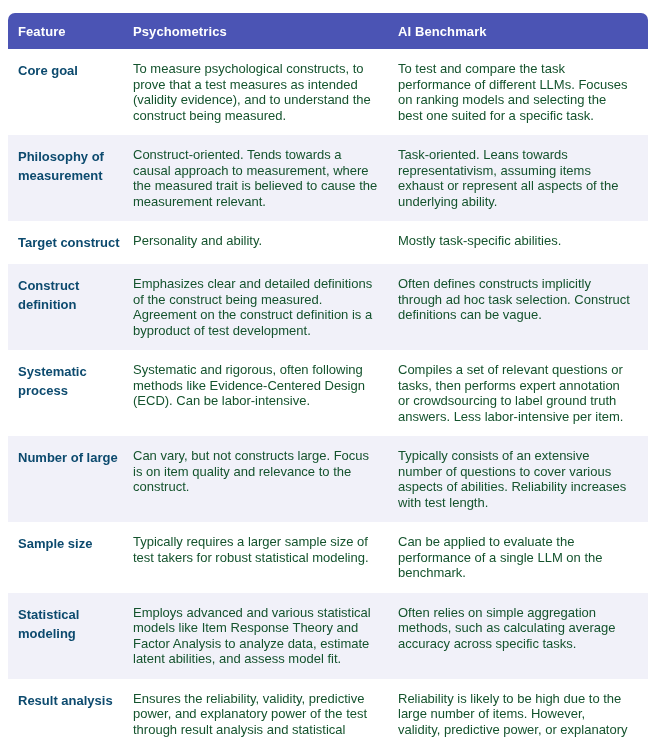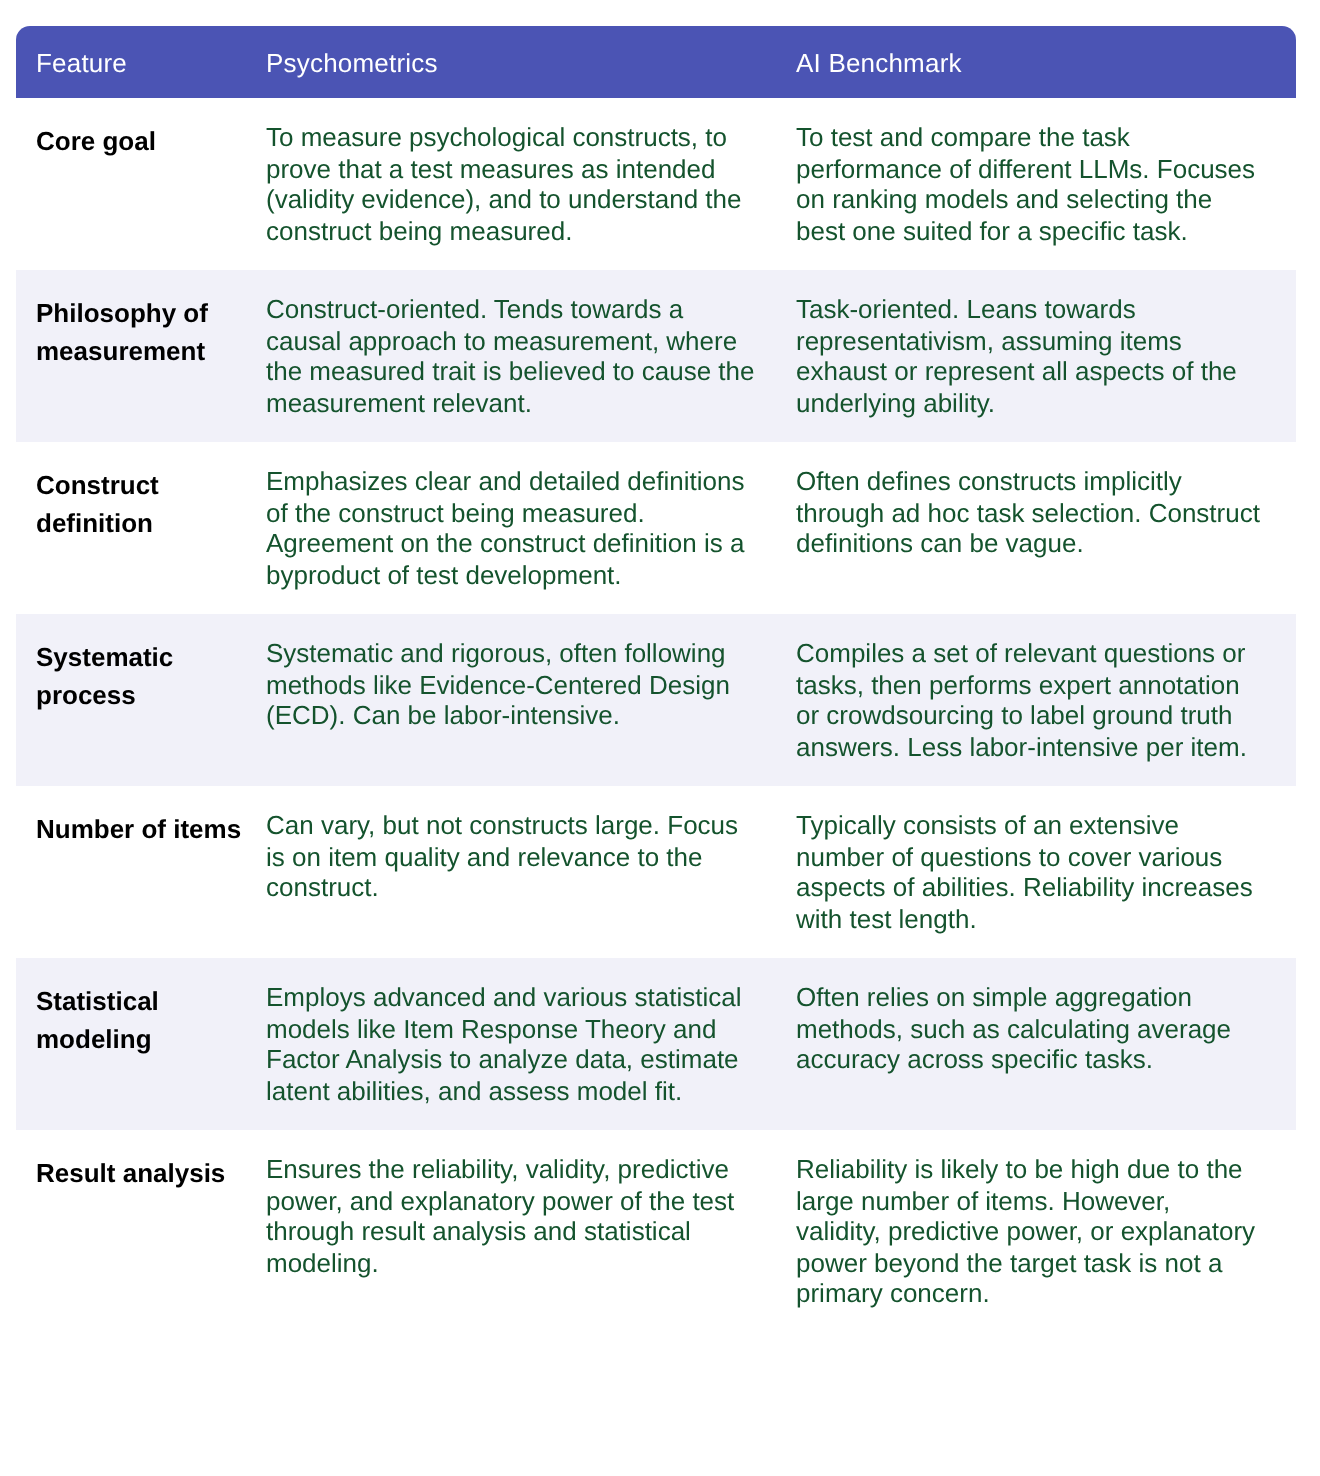--- a/index.html
+++ b/index.html
@@ -22,37 +22,37 @@
     border-collapse: collapse;
     table-layout: fixed;
   }
   col.c-feature { width: 125px; }
   col.c-psycho  { width: 265px; }
   col.c-bench   { width: 250px; }
   thead th {
     background: #4b54b4;
     color: #ffffff;
     font-size: 13px;
-    font-weight: 400;
+    font-weight: 700;
     text-align: left;
     height: 36px;
     padding: 0 10px 0 0;
     vertical-align: middle;
     letter-spacing: 0.1px;
   }
   thead th:first-child { padding-left: 10px; }
   tbody td {
     font-size: 13px;
     line-height: 15.5px;
     color: #14532d;
     vertical-align: top;
     padding: 12px 18px 12px 0;
   }
   tbody td.feature {
-    color: #000000;
+    color: #0c4a6e;
     font-weight: 600;
     line-height: 19px;
     padding-left: 10px;
     padding-right: 10px;
   }
   tbody tr:nth-child(even) td { background: #f1f1f9; }
 </style>
 </head>
 <body>
 
@@ -75,33 +75,43 @@
         <td class="feature">Core goal</td>
         <td>To measure psychological constructs, to prove that a test measures as intended (validity evidence), and to understand the construct being measured.</td>
         <td>To test and compare the task performance of different LLMs. Focuses on ranking models and selecting the best one suited for a specific task.</td>
       </tr>
       <tr>
         <td class="feature">Philosophy of measurement</td>
         <td>Construct-oriented. Tends towards a causal approach to measurement, where the measured trait is believed to cause the measurement relevant.</td>
         <td>Task-oriented. Leans towards representativism, assuming items exhaust or represent all aspects of the underlying ability.</td>
       </tr>
       <tr>
+        <td class="feature">Target construct</td>
+        <td>Personality and ability.</td>
+        <td>Mostly task-specific abilities.</td>
+      </tr>
+      <tr>
         <td class="feature">Construct definition</td>
         <td>Emphasizes clear and detailed definitions of the construct being measured. Agreement on the construct definition is a byproduct of test development.</td>
         <td>Often defines constructs implicitly through ad hoc task selection. Construct definitions can be vague.</td>
       </tr>
       <tr>
         <td class="feature">Systematic process</td>
         <td>Systematic and rigorous, often following methods like Evidence-Centered Design (ECD). Can be labor-intensive.</td>
         <td>Compiles a set of relevant questions or tasks, then performs expert annotation or crowdsourcing to label ground truth answers. Less labor-intensive per item.</td>
       </tr>
       <tr>
-        <td class="feature">Number of items</td>
+        <td class="feature">Number of large</td>
         <td>Can vary, but not constructs large. Focus is on item quality and relevance to the construct.</td>
         <td>Typically consists of an extensive number of questions to cover various aspects of abilities. Reliability increases with test length.</td>
+      </tr>
+      <tr>
+        <td class="feature">Sample size</td>
+        <td>Typically requires a larger sample size of test takers for robust statistical modeling.</td>
+        <td>Can be applied to evaluate the performance of a single LLM on the benchmark.</td>
       </tr>
       <tr>
         <td class="feature">Statistical modeling</td>
         <td>Employs advanced and various statistical models like Item Response Theory and Factor Analysis to analyze data, estimate latent abilities, and assess model fit.</td>
         <td>Often relies on simple aggregation methods, such as calculating average accuracy across specific tasks.</td>
       </tr>
       <tr>
         <td class="feature">Result analysis</td>
         <td>Ensures the reliability, validity, predictive power, and explanatory power of the test through result analysis and statistical modeling.</td>
         <td>Reliability is likely to be high due to the large number of items. However, validity, predictive power, or explanatory power beyond the target task is not a primary concern.</td>

